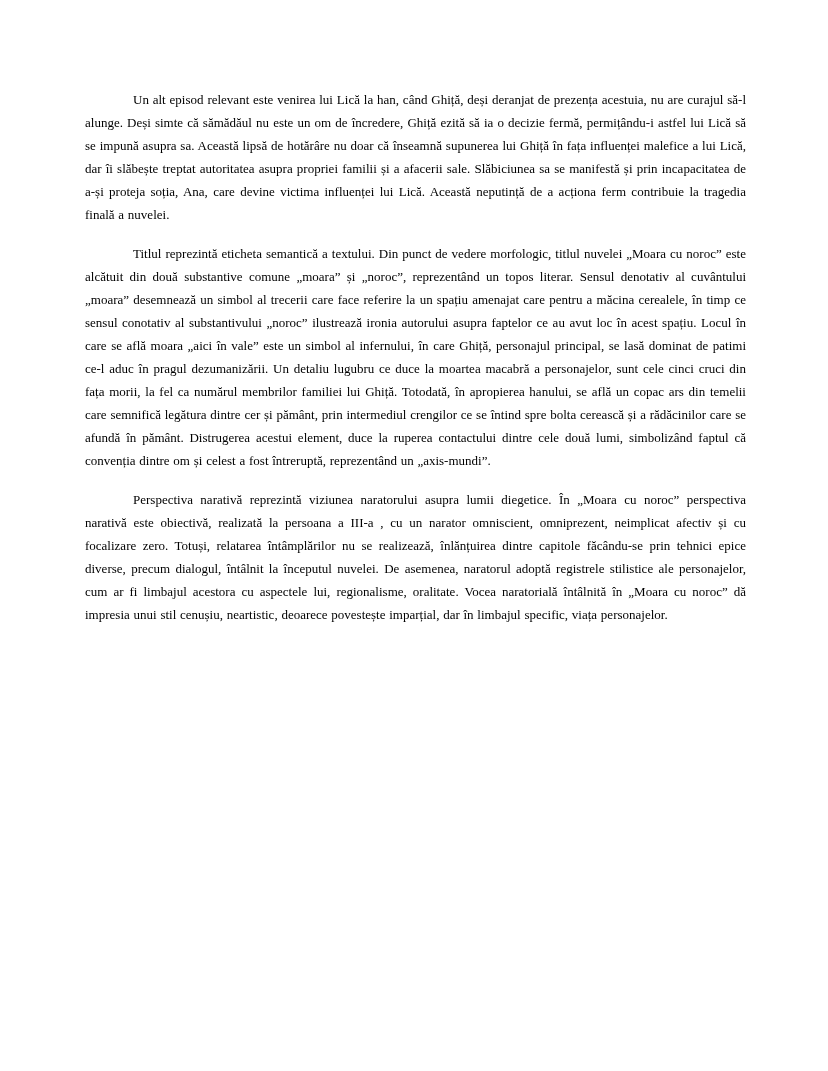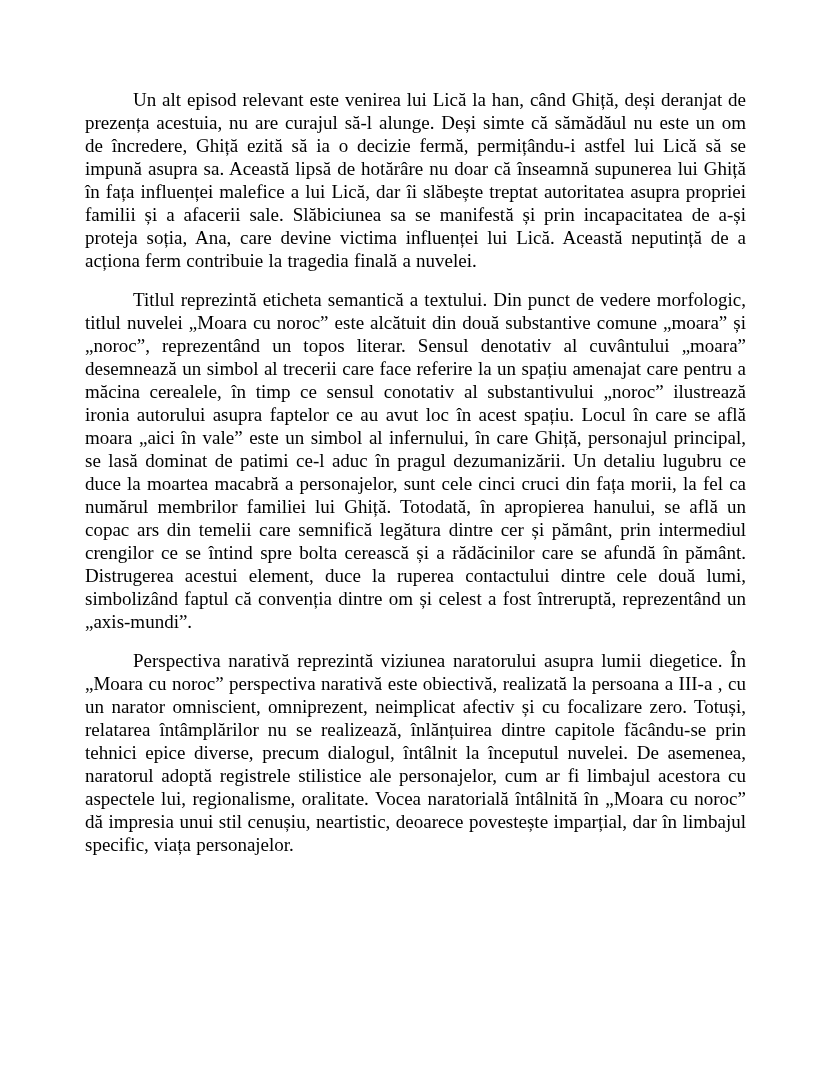--- a/index.html
+++ b/index.html
@@ -11,21 +11,21 @@
     position: relative;
     width: 828px;
     height: 1071px;
     background: #ffffff;
     box-sizing: border-box;
     padding: 88px 82px 40px 85px;
     overflow: hidden;
   }
   .doc-body p {
     font-family: "Liberation Serif", "DejaVu Serif", serif;
-    font-size: 19px;
+    font-size: 13px;
     line-height: 23px;
     color: #000000;
     text-align: justify;
     text-indent: 48px;
     margin: 0 0 16px 0;
     word-spacing: 0.5px;
   }
 </style>
 </head>
 <body>

